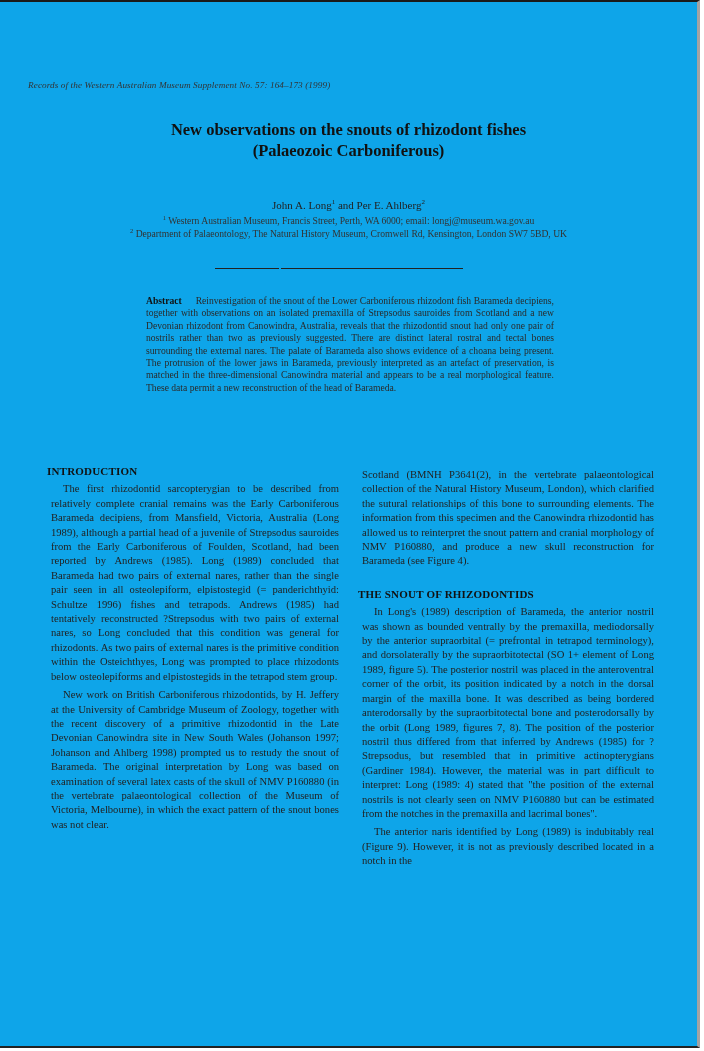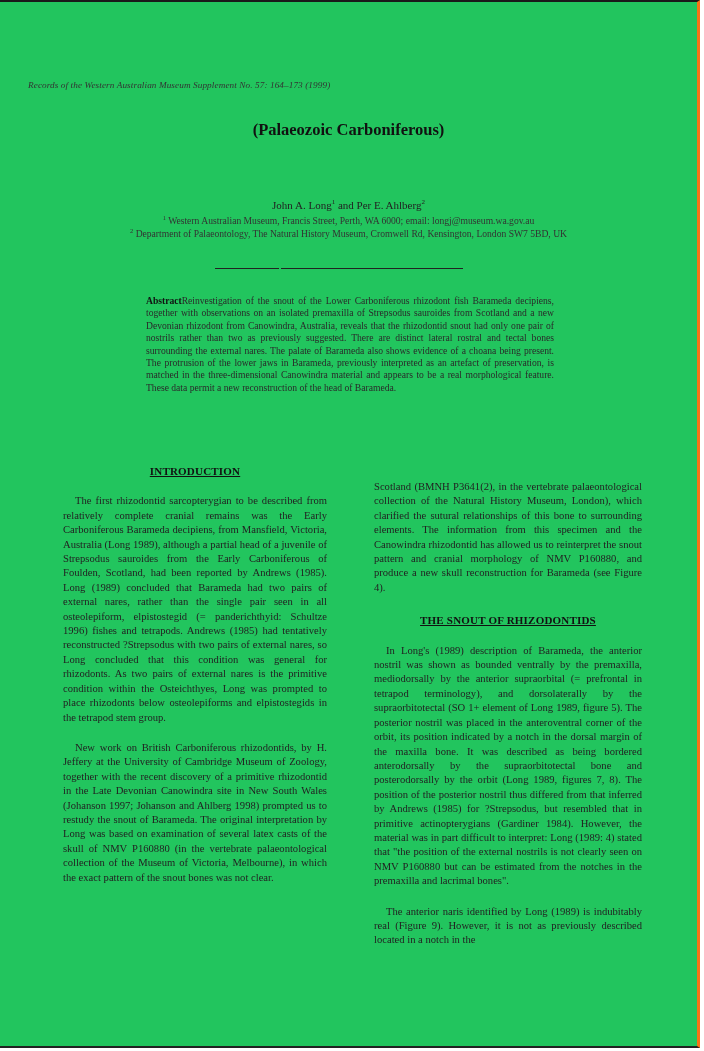--- a/index.html
+++ b/index.html
@@ -1,21 +1,21 @@
 <!DOCTYPE html>
 <html><head>
 <meta charset="utf-8">
 <style>
   html, body { margin: 0; padding: 0; background: #ffffff; }
   body { width: 704px; height: 1051px; overflow: hidden; position: relative; }
   .page {
     position: absolute; left: 0; top: 0; width: 700px; height: 1048px;
-    background: #22c55e;
+    background: #0ea5e9;
     border-top: 2px solid #1a1a1a;
-    border-right: 3px solid #f97316;
+    border-right: 3px solid #a3a3a3;
     border-bottom: 2px solid #222;
     box-sizing: border-box;
     font-family: "Liberation Serif", "DejaVu Serif", serif;
     color: #1a1a1a;
   }
   .running-head {
     position: absolute; left: 28px; top: 78px;
     font-size: 9.2px; font-style: italic; color: #333; letter-spacing: 0.1px;
   }
   .title {
@@ -36,43 +36,44 @@
   .affil sup { font-size: 6.5px; }
   .rule {
     position: absolute; top: 266px; height: 1px; background: #222;
   }
   .rule.r1 { left: 215px; width: 64px; }
   .rule.r2 { left: 281px; width: 182px; }
   .abstract {
     position: absolute; left: 146px; top: 293px; width: 408px;
     font-size: 9.6px; line-height: 12.4px; text-align: justify; color: #2a2a2a;
   }
-  .abstract .lbl { font-weight: bold; color: #111; margin-right: 0; }
+  .abstract .lbl { font-weight: bold; color: #111; margin-right: 14px; }
   .col {
     position: absolute; top: 462px; width: 296px;
     font-size: 10.6px; line-height: 14.4px; text-align: justify; color: #222;
   }
   .col.left { left: 47px; }
   .col.right { left: 358px; width: 300px; }
   .col h2 {
-    margin: 0 0 1px 0; text-align: center; font-size: 11px; font-weight: bold;
-    letter-spacing: 0.2px; color: #111; text-decoration: underline;
+    margin: 0 0 1px 0; text-align: left; font-size: 11px; font-weight: bold;
+    letter-spacing: 0.2px; color: #111;
   }
   .col h2.snout { margin-top: 18px; }
-  .col p { margin: 16px; text-indent: 12px; }
+  .col p { margin: 4px; text-indent: 12px; }
   .col p.first-cont { text-indent: 0; }
 </style>
 </head>
 <body>
 
 <div class="page">
 
   <div class="running-head">Records of the Western Australian Museum Supplement No. 57: 164–173 (1999)</div>
 
   <div class="title">
+    <div>New observations on the snouts of rhizodont fishes</div>
     <div>(Palaeozoic Carboniferous)</div>
   </div>
 
   <div class="authors">
     <span>John A. Long</span><sup>1</sup><span> and </span><span>Per E. Ahlberg</span><sup>2</sup>
   </div>
 
   <div class="affil a1">
     <sup>1</sup>
     <span>Western Australian Museum, Francis Street, Perth, WA 6000; email: longj@museum.wa.gov.au</span>

